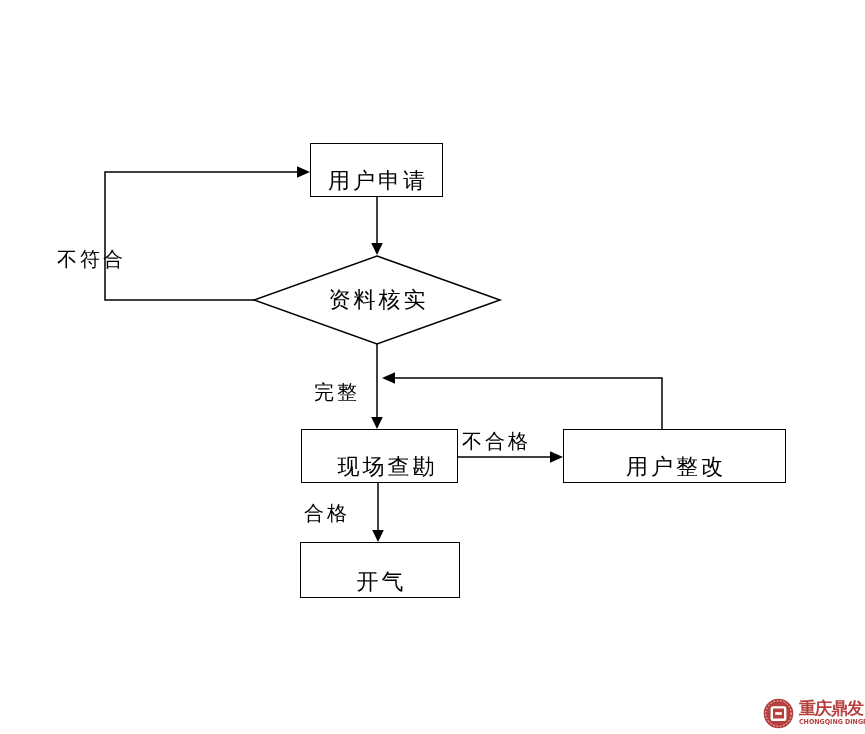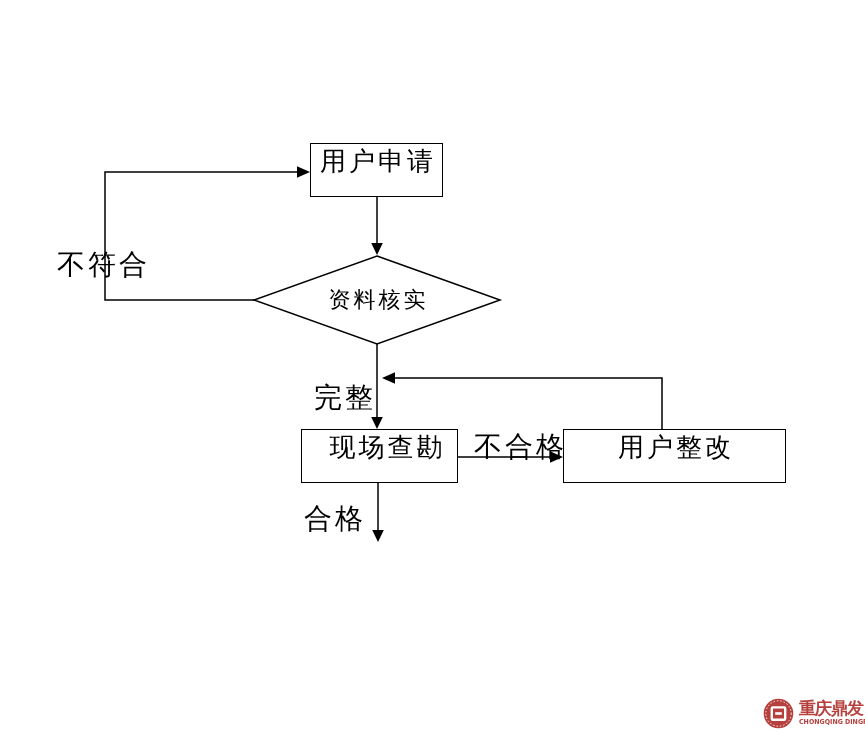--- a/index.html
+++ b/index.html
@@ -19,43 +19,43 @@
   }
   .ln { stroke: #000; stroke-width: 1.5; fill: none; }
   .ah { fill: #000; stroke: none; }
   .shape { fill: #ffffff; stroke: #000; stroke-width: 1.5; }
   .box {
     position: absolute;
     box-sizing: border-box;
     border: 1.5px solid #000;
     background: #ffffff;
     display: flex;
-    align-items: flex-start;
+    align-items: flex-end;
     justify-content: center;
-    font-size: 26px;
+    font-size: 22px;
     letter-spacing: 3px;
     text-indent: 3px;
     white-space: nowrap;
     font-family: Liberation Serif, serif;
   }
   .dlabel {
     position: absolute;
     display: flex;
     align-items: center;
     justify-content: center;
     font-size: 22px;
     letter-spacing: 3px;
     text-indent: 3px;
     white-space: nowrap;
     background: transparent;
     text-align: center;
   }
   .elabel {
     position: absolute;
-    font-size: 28px;
+    font-size: 20px;
     letter-spacing: 3px;
     white-space: nowrap;
   }
   .logo {
     position: absolute;
     left: 763px;
     top: 698px;
     display: flex;
     align-items: center;
     gap: 5px;
@@ -129,26 +129,29 @@
   </div>
 
   <div class="box" style="left:301px; top:429px; width:157px; height:54px;padding-left:13px;">
     <span>现场查勘</span>
   </div>
 
   <div class="box" style="left:563px; top:429px; width:223px; height:54px;">
     <span>用户整改</span>
   </div>
 
+  <div class="box" style="left:300px; top:542px; width:160px; height:56px;">
+    <span>开气</span>
+  </div>
 
   <div class="elabel" style="left:57px; top:246px;">不符合</div>
 
   <div class="elabel" style="left:314px; top:379px;">完整</div>
 
-  <div class="elabel" style="left:474px; top:428px;">不合格</div>
+  <div class="elabel" style="left:462px; top:428px;">不合格</div>
 
   <div class="elabel" style="left:304px; top:500px;">合格</div>
 
   <div class="logo">
     <svg width="31" height="31" viewBox="0 0 31 31" xmlns="http://www.w3.org/2000/svg">
       <circle cx="15.5" cy="15.5" r="14.8" fill="#b5403d"></circle>
       <circle cx="15.5" cy="15.5" r="12.7" fill="none" stroke="#ffffff" stroke-width="0.9" stroke-dasharray="1.5 1.9"></circle>
       <rect x="8.8" y="9.4" width="13.4" height="12.4" rx="1" fill="none" stroke="#ffffff" stroke-width="2.4"></rect>
       <rect x="12.2" y="14.2" width="6.6" height="2.6" fill="#ffffff"></rect>
     </svg>

